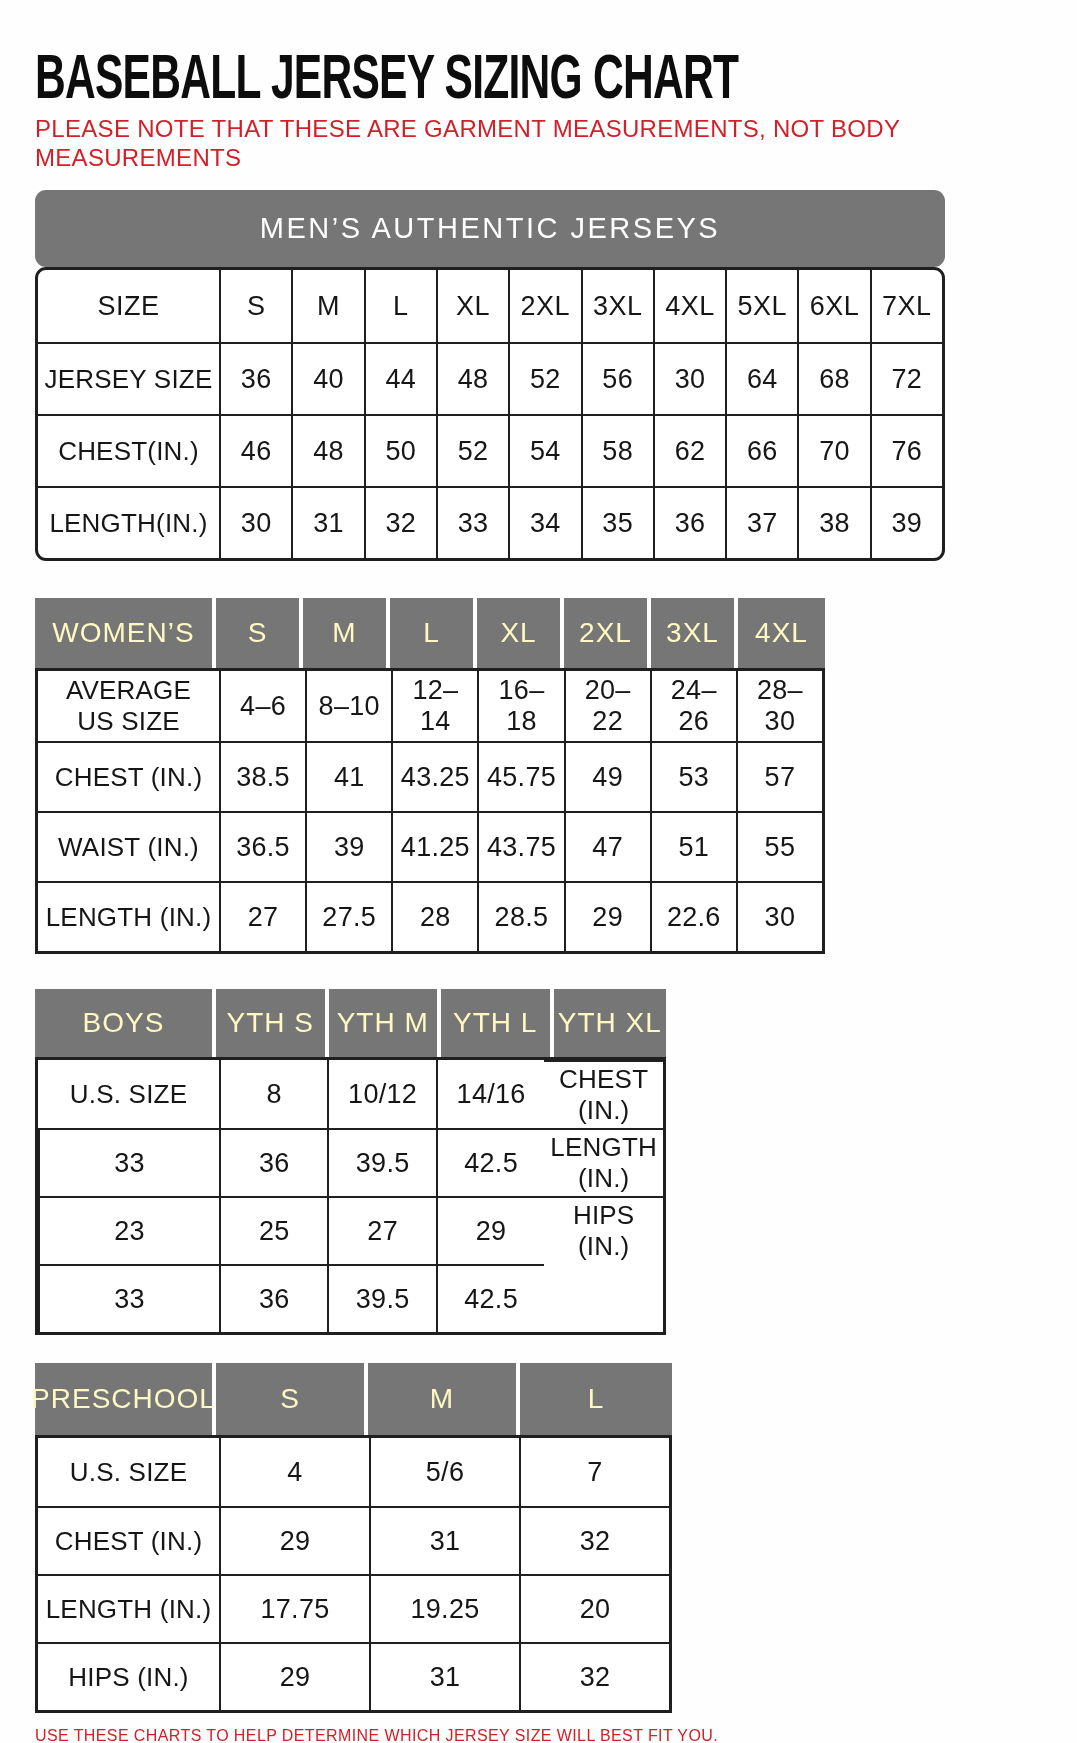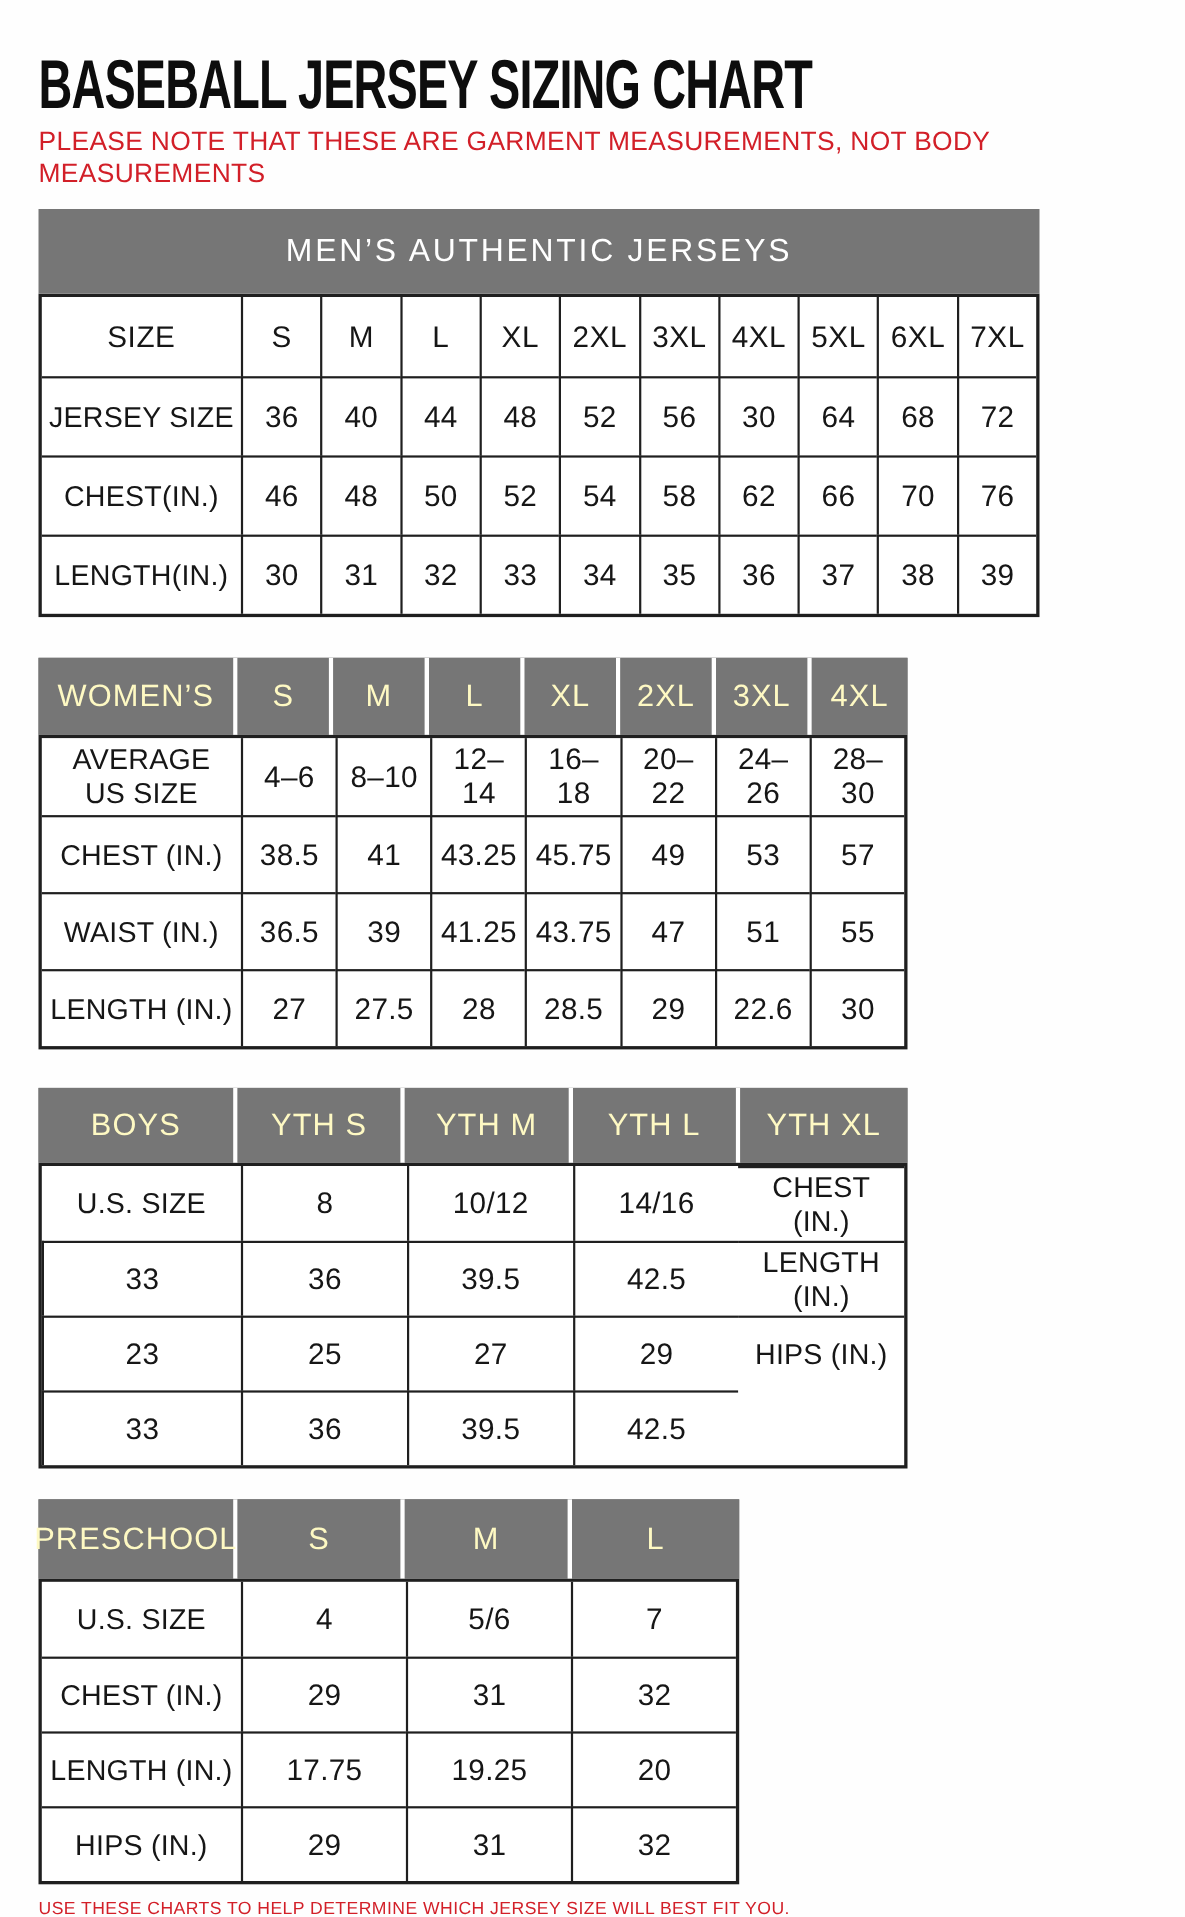--- a/index.html
+++ b/index.html
@@ -37,23 +37,23 @@
     font-size:24px; line-height:29px; letter-spacing:0.3px;
   }
 
   
   .tbl{ }
   .t-mens{ margin-top:18px; }
   .t-womens{ margin-top:37px; }
   .t-boys{ margin-top:35px; }
   .t-preschool{ margin-top:28px; }
 
-  .t-mens .banner, .t-mens .grid{ width:910px; }
+  .t-mens .banner, .t-mens .grid{ width:910px;border-radius:11px; }
   .t-womens .grid{ width:790px; }
-  .t-boys .grid{ width:790px; }
+  .t-boys .grid{ width:631px; }
   .t-preschool .grid{ width:637px; }
 
   .t-mens .grid{ grid-template-columns:181px repeat(10,1fr); }
   .t-womens .grid{ grid-template-columns:181px repeat(7,1fr); }
   .t-boys .grid{ grid-template-columns:181px repeat(4,1fr); }
   .t-preschool .grid{ grid-template-columns:181px repeat(3,1fr); }
 
   .t-mens .gbody{ grid-auto-rows:72px; }
   .t-womens .gbody{ grid-auto-rows:70px; }
   .t-boys .gbody{ grid-auto-rows:68px; }

